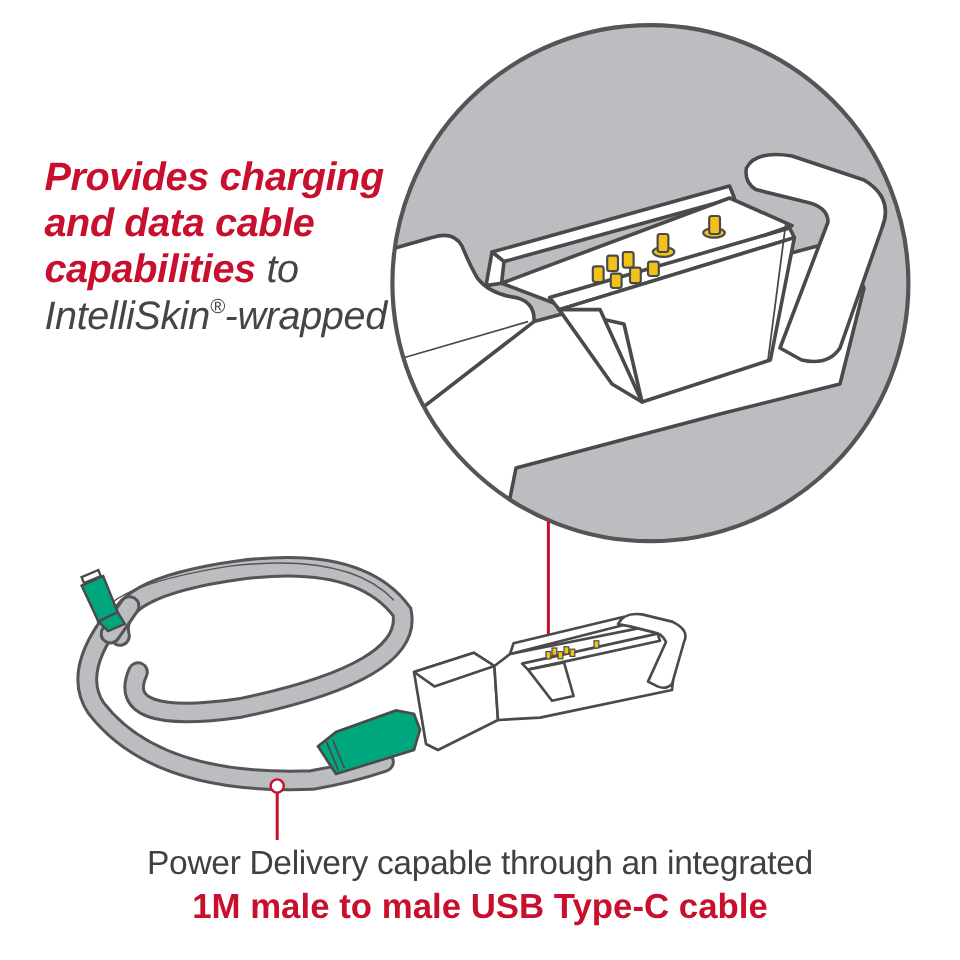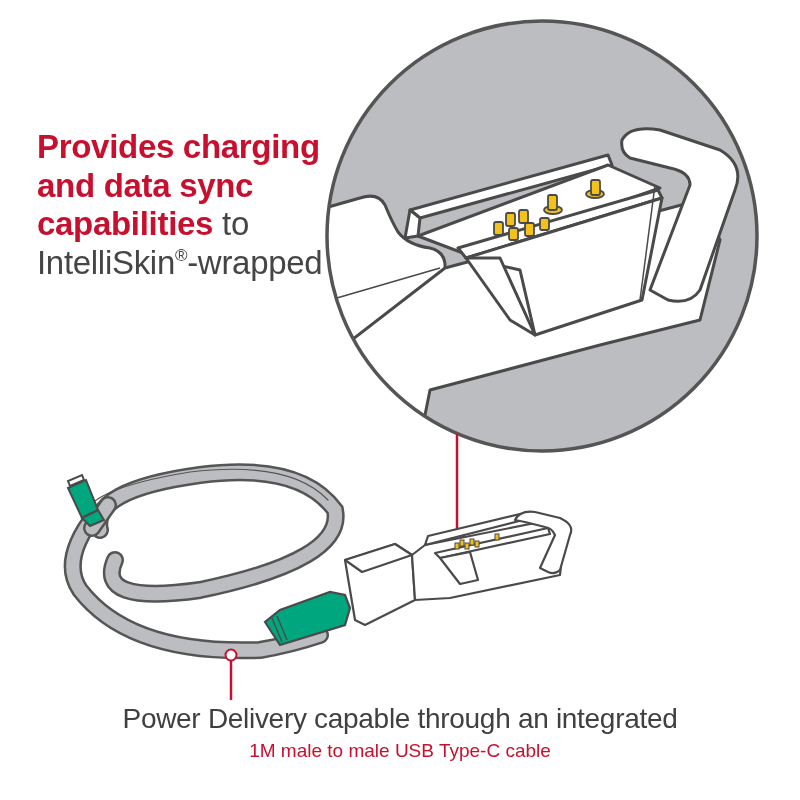--- a/index.html
+++ b/index.html
@@ -1,24 +1,24 @@
 <!DOCTYPE html>
 <html><head>
 <meta charset="utf-8">
 <style>
   html, body { margin: 0; padding: 0; background: #ffffff; }
   body { width: 800px; height: 800px; position: relative; overflow: hidden; font-family: "Liberation Sans", sans-serif; }
   #stage { position: absolute; left: 0; top: 0; width: 800px; height: 800px; }
-  .headline { position: absolute; left: 37px; top: 128px; width: 300px; font-size: 33px; line-height: 38.5px; color: #404040; letter-spacing: -0.3px; }
+  .headline { position: absolute; left: 37px; top: 128px; width: 300px; font-size: 33px; line-height: 38.5px; color: #404040; letter-spacing: -0.3px; font-style: italic; }
   .headline .hl { color: #c8102e; font-weight: bold; }
   .headline .plain { color: #454545; font-weight: normal; margin-top: 36px; }
   .headline sup { font-size: 17px; vertical-align: 13px; line-height: 0; }
   .footer { position: absolute; left: 0; width: 800px; text-align: center; }
   .footer-line1 { top: 703px; font-size: 28px; color: #404040; letter-spacing: -0.3px; }
-  .footer-line2 { top: 740px; font-size: 19px; color: #c8102e; font-weight: normal; }
+  .footer-line2 { top: 740px; font-size: 29px; color: #c8102e; font-weight: bold; }
 </style>
 </head>
 <body>
 
 <div id="stage">
 
   <svg width="800" height="800" viewBox="0 0 800 800" style="position:absolute;left:0;top:0;">
     <defs>
       <clipPath id="circ">
           <circle cx="542" cy="236" r="215"></circle>
@@ -109,21 +109,21 @@
     </g>
 
     <g>
       <circle cx="231" cy="655" r="5.5" fill="#ffffff" stroke="#c8102e" stroke-width="2"></circle>
       <line x1="231" y1="661" x2="231" y2="700" stroke="#c8102e" stroke-width="2.5"></line>
     </g>
   </svg>
 
   <div class="headline">
     <span class="hl">Provides charging</span><br>
-    <span class="hl">and data sync</span><br>
+    <span class="hl">and data cable</span><br>
     <span class="hl">capabilities</span><span class="plain"> to</span><br>
     <span class="plain">IntelliSkin</span><sup class="plain">®</sup><span class="plain">-wrapped</span><br>
   </div>
 
   <div class="footer footer-line1">Power Delivery capable through an integrated</div>
   <div class="footer footer-line2">1M male to male USB Type-C cable</div>
 
 </div>
 
 </body></html>

